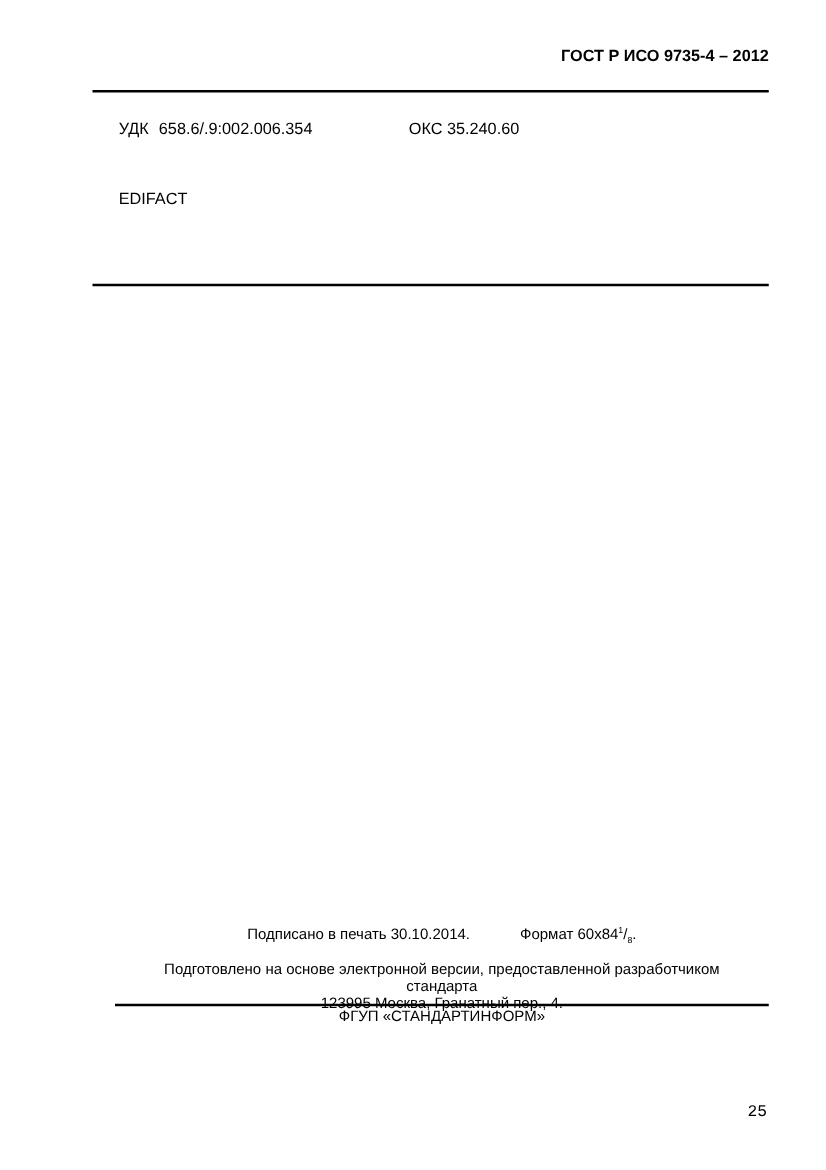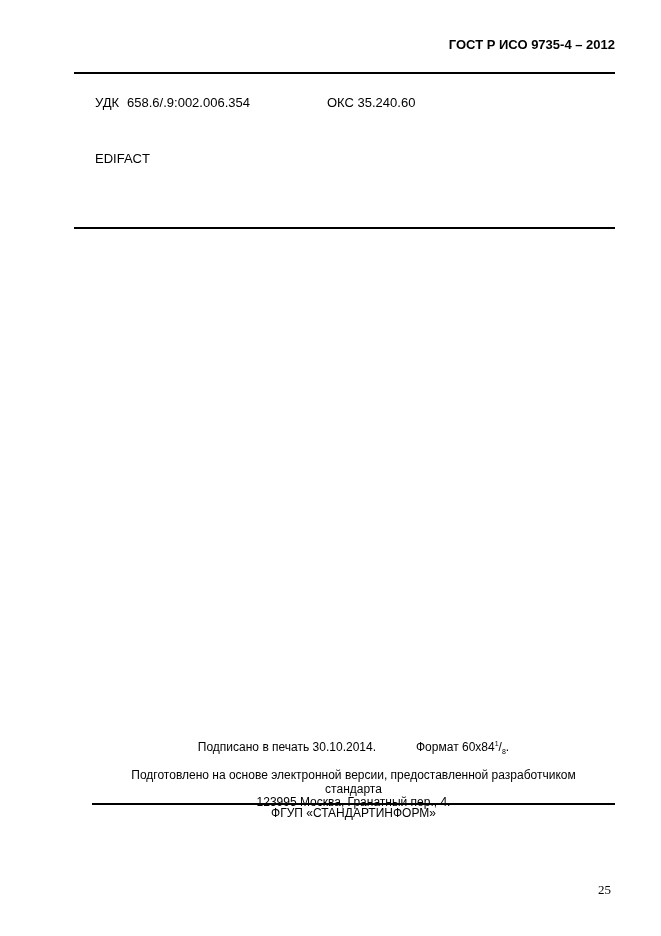--- a/index.html
+++ b/index.html
@@ -61,21 +61,21 @@
     .signed { top: 740px; }
     .signed .format { margin-left: 40px; }
     .signed sup, .signed sub { font-size: 7px; }
     .prepared { top: 768px; line-height: 14px; }
     .publisher { top: 806px; }
     .address { top: 795px; line-height: 15px; }
     .address .web-row .email { margin-left: 60px; }
     .page-number {
       left: 598px;
       top: 882px;
-      font-family: Liberation Serif, serif;
+      font-family: Liberation Mono, monospace;
       font-size: 13px;
     }
   </style>
 </head>
 <body>
 
 <div class="abs header-code">ГОСТ Р ИСО 9735-4 – 2012</div>
 <div class="rule rule-top"></div>
 
 <div class="abs udk-line">

